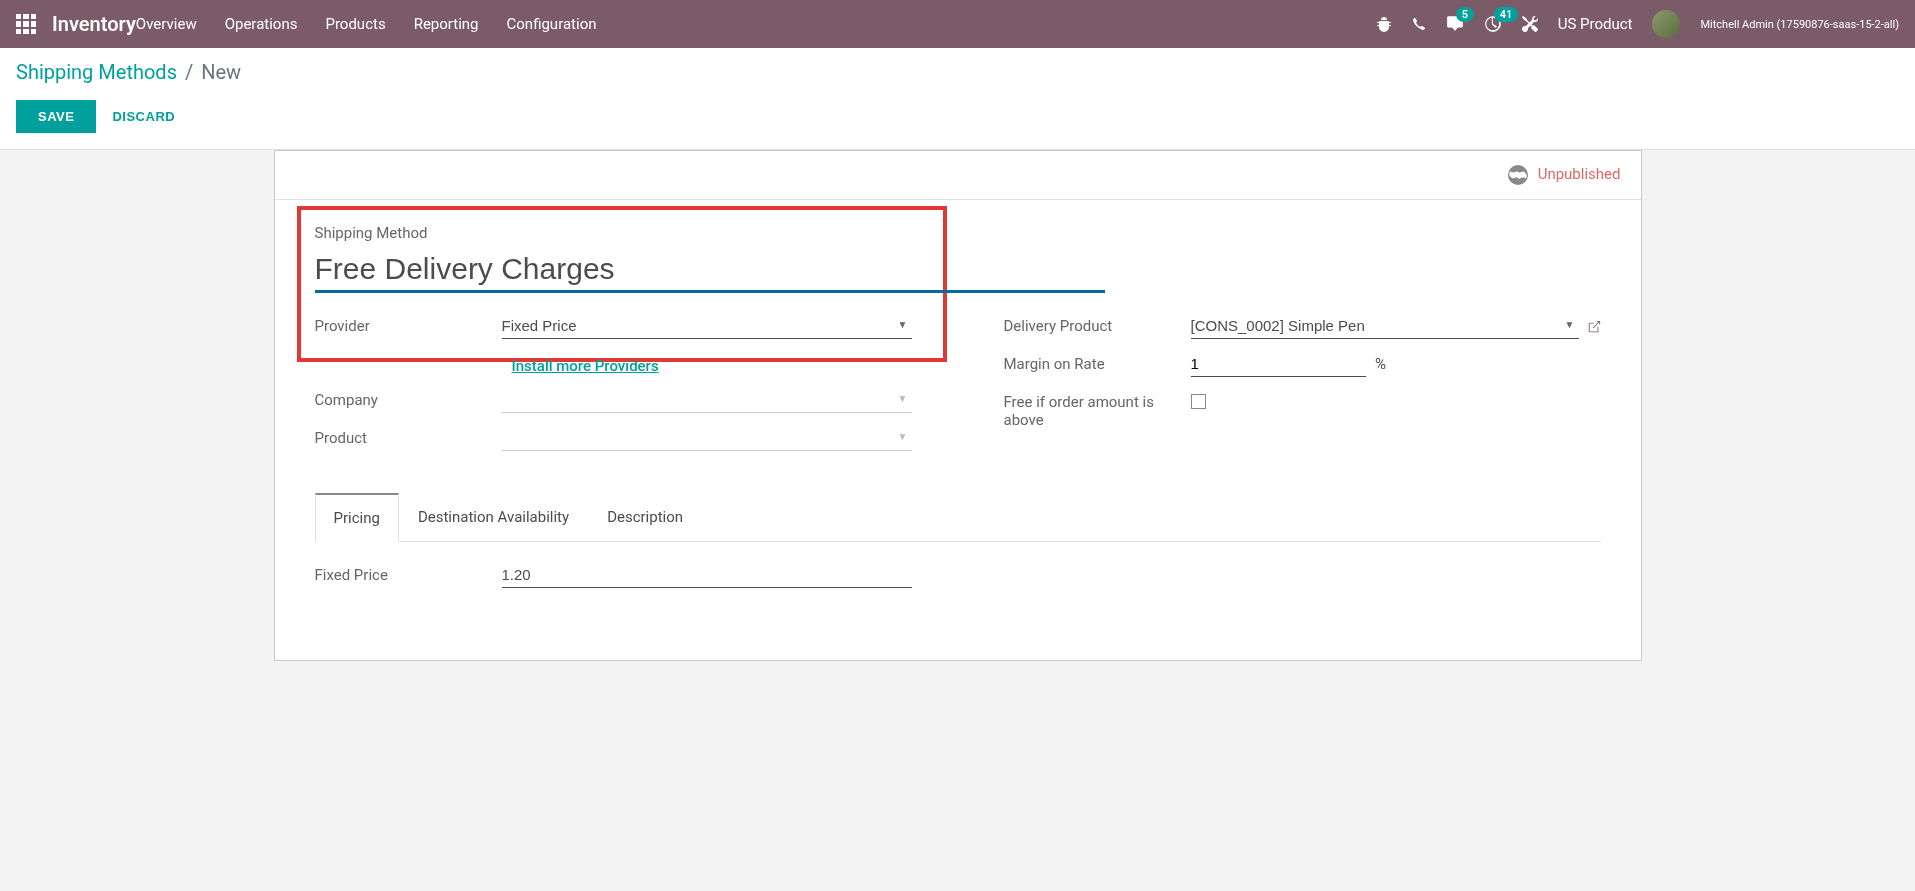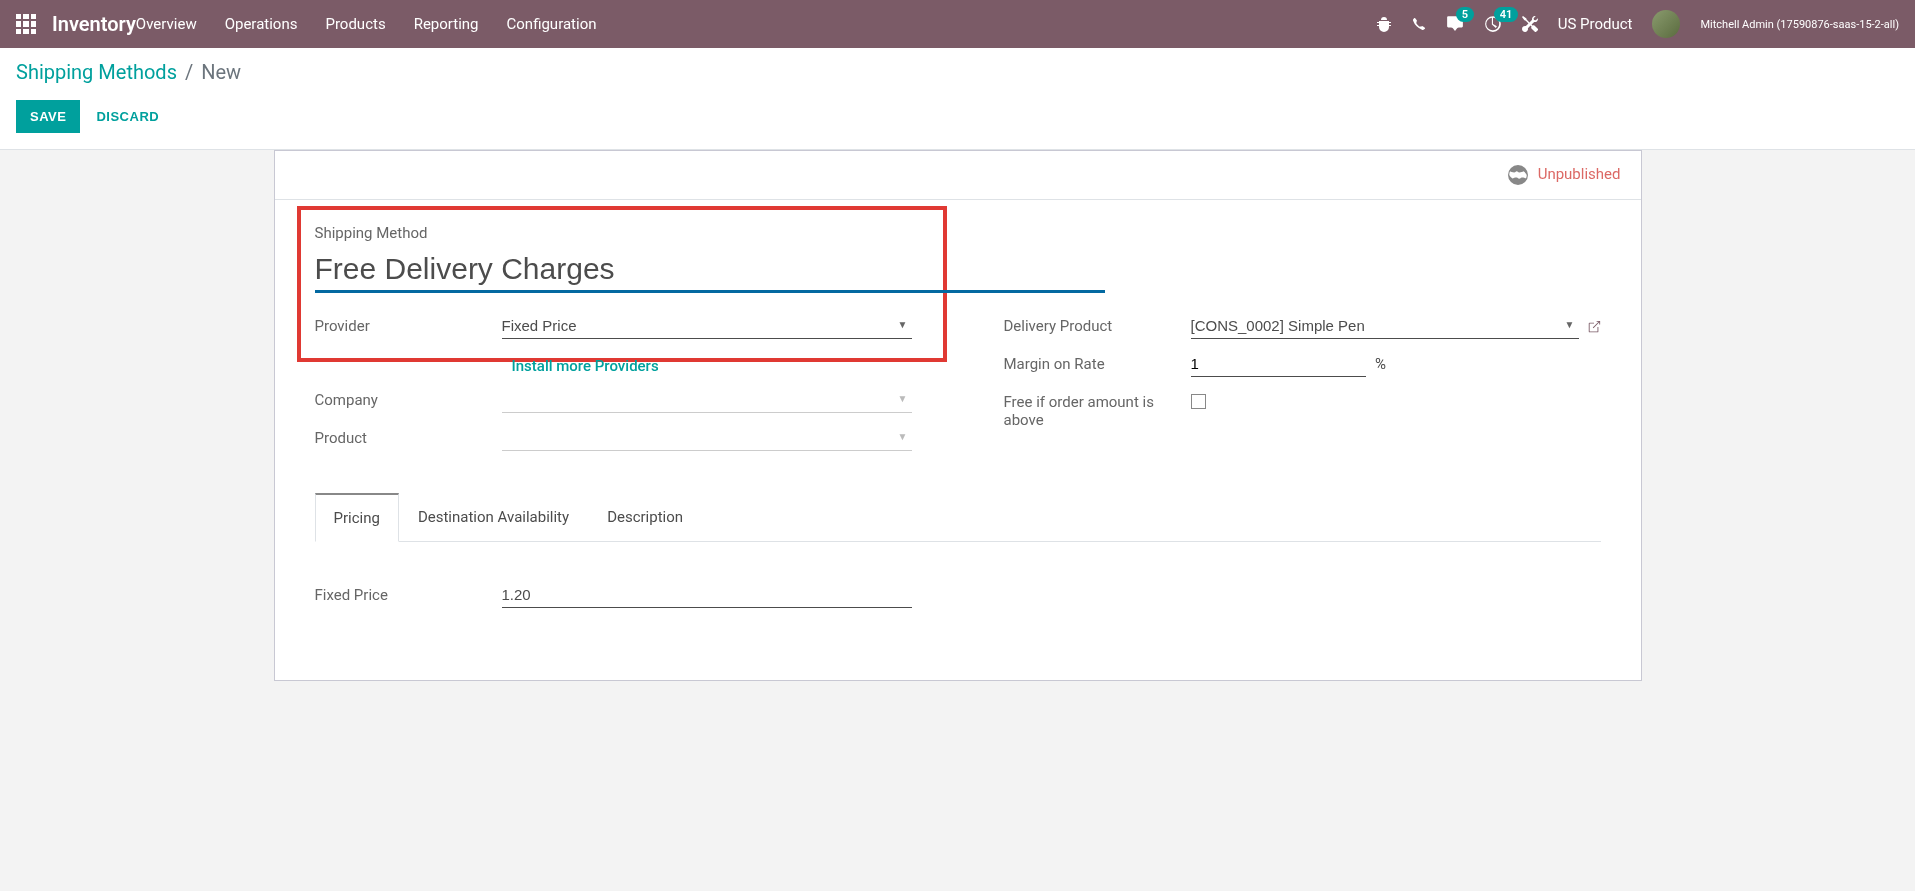--- a/index.html
+++ b/index.html
@@ -17,43 +17,43 @@
 .company-name { color: #fff; font-size: 15px; }
 .avatar { width: 28px; height: 28px; border-radius: 50%; background: linear-gradient(135deg, #8a9b6e, #5a6b3e); display: inline-block; }
 .user-name { color: #fff; font-size: 11px; }
 
 .control-panel { background: #fff; padding: 12px 16px 16px; border-bottom: 1px solid #dee2e6; }
 .breadcrumb { font-size: 20px; margin-bottom: 16px; display: flex; align-items: baseline; gap: 8px; }
 .breadcrumb-link { color: #00a09d; cursor: pointer; }
 .breadcrumb-sep { color: #6c757d; }
 .breadcrumb-current { color: #6c757d; }
 .buttons { display: flex; gap: 12px; align-items: center; }
-.btn-primary { background: #00a09d; color: #fff; border: none; padding: 9px 14px; font-weight: 600; cursor: pointer; font-size: 13px; letter-spacing: 0.5px; text-align: right; }
+.btn-primary { background: #00a09d; color: #fff; border: none; padding: 9px 22px; font-weight: 600; cursor: pointer; font-size: 13px; letter-spacing: 0.5px; text-align: right; }
 .btn-secondary { background: transparent; color: #00a09d; border: none; padding: 9px 4px; font-weight: 600; cursor: pointer; font-size: 13px; letter-spacing: 0.5px; }
 
 .content { max-width: 1400px; margin: 0 auto; padding: 0 16px; }
 .form-sheet { background: #fff; border: 1px solid #c8c8d3; margin-top: 0; position: relative; }
 .status-bar { border-bottom: 1px solid #dee2e6; display: flex; justify-content: flex-end; padding: 14px 20px; }
 .status-item { display: flex; align-items: flex-start; gap: 10px; color: #dc6965; cursor: pointer; font-size: 15px; }
 .globe-icon { color: #888; }
 .form-body { padding: 24px 40px 40px; }
 
 .highlight-box { border: 4px solid #e03933; padding: 12px 16px 8px; margin-bottom: 4px; position: absolute; }
 .field-label-top { font-size: 15px; color: #666; margin-bottom: 6px; display: block; }
 .title-input { width: 100%; border: none; border-bottom: 3px solid #0369a1; font-size: 30px; color: #4c4c4c; padding: 4px 0; outline: none; background: transparent; }
 
-.form-columns { display: flex; gap: 92px; margin-top: 20px; }
+.form-columns { display: flex; gap: 92px; }
 .col { flex: 1; }
 .form-row { display: flex; align-items: flex-start; margin-bottom: 12px; gap: 12px; }
 .row-label { width: 175px; font-size: 15px; color: #666; padding-top: 4px; }
 .row-field { flex: 1; position: relative; }
 .select-input { width: 100%; border: none; border-bottom: 1px solid #4c4c4c; padding: 4px 20px 4px 0; font-size: 15px; outline: none; background: transparent; color: #4c4c4c; }
 .select-light { border-bottom: 1px solid #ccc; }
 .caret { position: absolute; right: 4px; top: 6px; pointer-events: none; color: #666; font-size: 10px; }
-.link-text { color: #00a09d; cursor: pointer; font-size: 15px; margin-left: 10px; display: inline-block; margin-top: 6px; font-weight: 500; }
+.link-text { color: #00a09d; cursor: pointer; font-size: 15px; margin-left: 10px; display: inline-block; margin-top: 6px; font-weight: 500; text-decoration: underline; }
 .num-input { border: none; border-bottom: 1px solid #4c4c4c; padding: 4px 0; font-size: 15px; width: 175px; outline: none; text-align: left; background: transparent; }
 .pct { margin-left: 6px; font-size: 15px; }
 .ext-link { margin-left: 8px; color: #7b5b67; cursor: pointer; }
 .checkbox { width: 15px; height: 15px; border: 1px solid #888; cursor: pointer; display: inline-block; margin-top: 5px; }
 
 .tabs { display: flex; border-bottom: 1px solid #dee2e6; margin-top: 30px; }
 .tab { padding: 14px 18px; cursor: pointer; font-size: 15px; color: #4c4c4c; border: 1px solid transparent; }
 .tab.active { border: 1px solid #dee2e6; border-bottom: 1px solid #fff; margin-bottom: -1px; background: #fff; border-top: 2px solid #888; }
 .tab-content { padding: 20px 0; }
 

